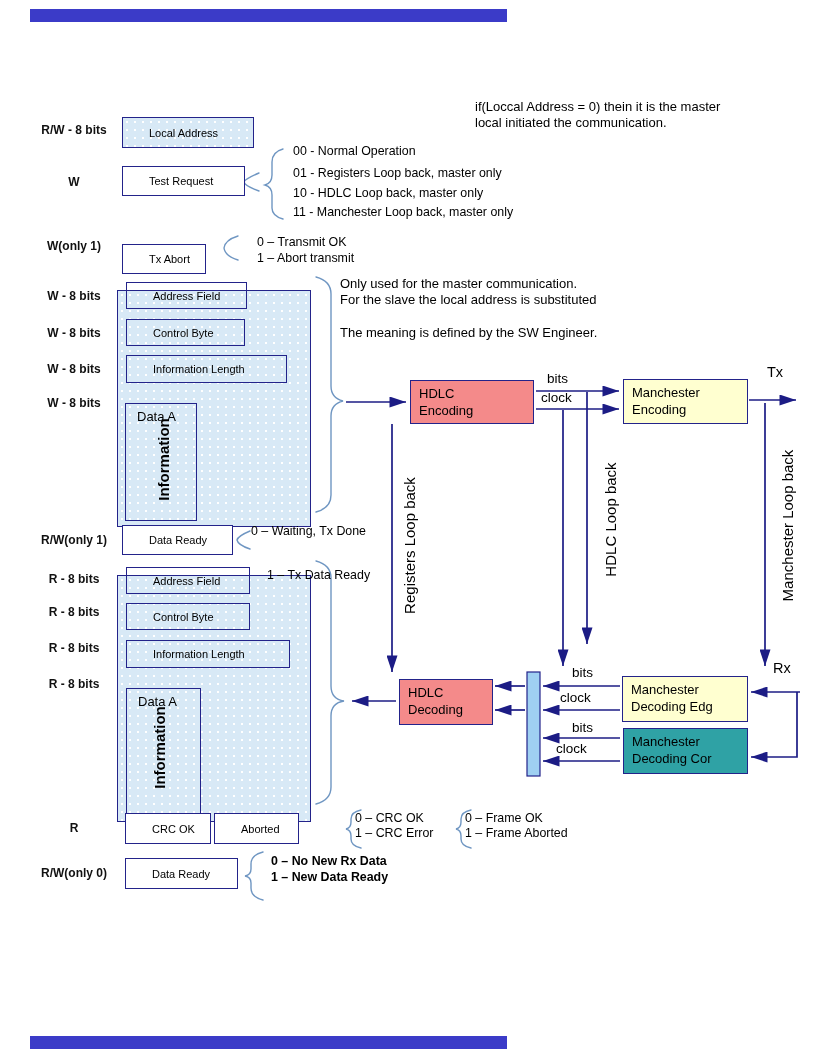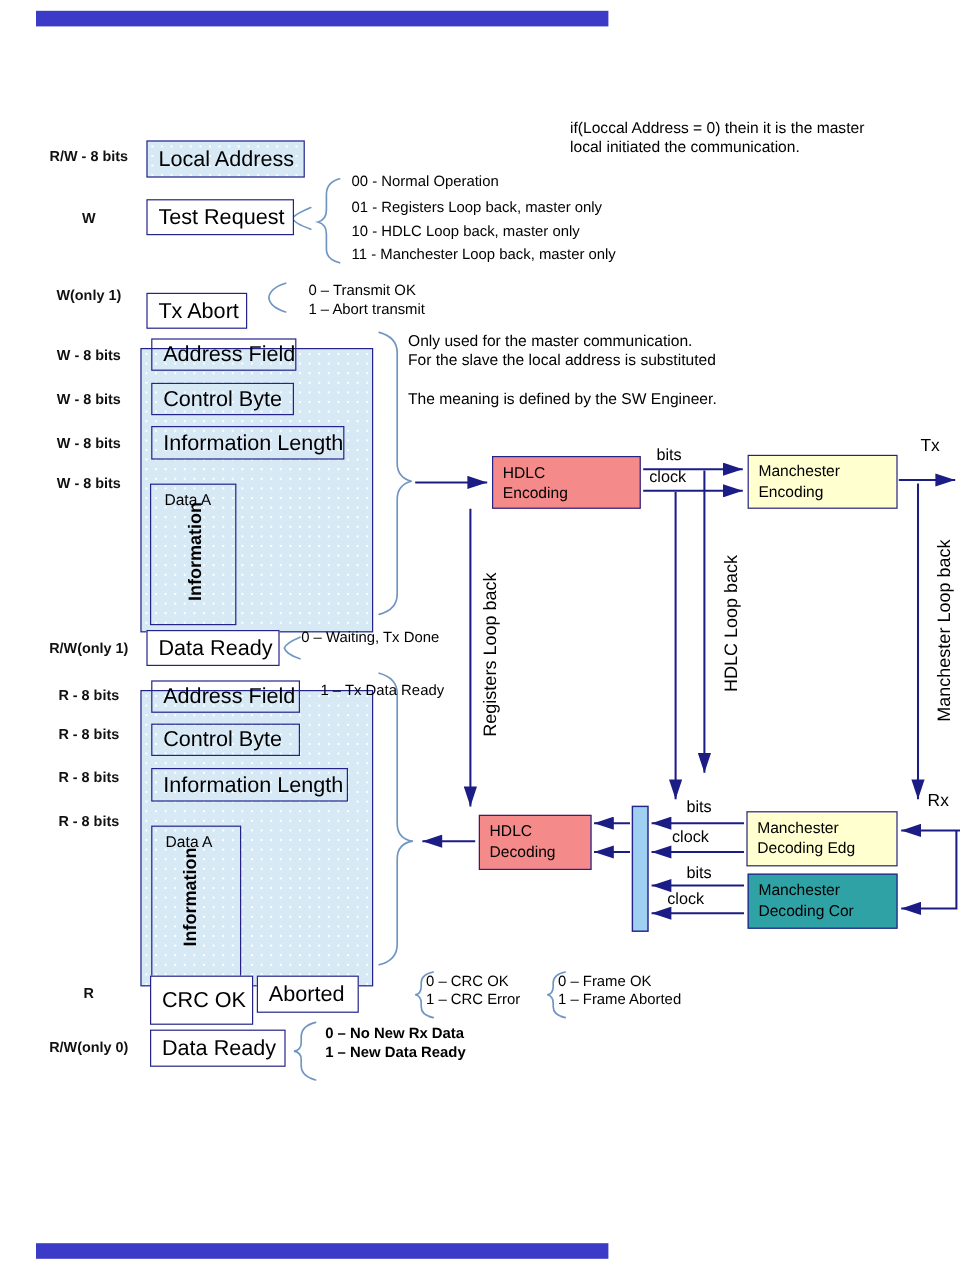--- a/index.html
+++ b/index.html
@@ -1,21 +1,21 @@
 <!DOCTYPE html>
 <html><head>
 <meta charset="utf-8">
 <style>
   html,body{margin:0;padding:0;background:#ffffff;}
   .page{position:relative;width:816px;height:1056px;background:#ffffff;overflow:hidden;
         font-family:"Liberation Sans", sans-serif;color:#000;}
   .abs{position:absolute;}
   .lbl{font-weight:bold;font-size:12px;width:92px;text-align:center;color:#111;white-space:nowrap;}
   .bx{border:1.6px solid #23238a;box-sizing:border-box;display:flex;align-items:center;
-      padding-left:9px;font-size:18px;background:#ffffff;white-space:nowrap;}
+      padding-left:26px;font-size:11px;background:#ffffff;white-space:nowrap;}
   .pat{background-color:#d8e9f6;
        background-image:radial-gradient(#ffffff 0.8px, rgba(255,255,255,0) 1px);
        background-size:8px 8px;}
   .clear{background:transparent;}
   .cont{border:1.6px solid #23238a;box-sizing:border-box;margin-top:15px;}
   .blk{border:1.6px solid #23238a;box-sizing:border-box;font-size:13px;line-height:16.5px;
        padding:5px 4px 0 8px;white-space:nowrap;}
   .opt{font-size:12.4px;white-space:nowrap;}
   .optb{font-size:12.4px;font-weight:bold;white-space:nowrap;}
   .note{font-size:13px;line-height:15.6px;white-space:nowrap;}
@@ -120,21 +120,21 @@
 
   <div class="abs cont pat" style="left:117px;top:560px;width:194px;height:247px;"></div>
   <div class="abs bx clear" style="left:126px;top:567px;width:124px;height:27px;">Address Field</div>
   <div class="abs bx clear" style="left:126px;top:603px;width:124px;height:27px;">Control Byte</div>
   <div class="abs bx clear" style="left:126px;top:640px;width:164px;height:28px;">Information Length</div>
   <div class="abs cont clear" style="left:126px;top:673px;width:75px;height:128px;">
     <div class="datab">Data A</div>
   </div>
   <div class="abs vert info" style="left:111px;top:739px;width:96px;">Information</div>
 
-  <div class="abs bx" style="left:125px;top:813px;width:86px;height:41px;">CRC OK</div>
+  <div class="abs bx" style="left:125px;top:813px;width:86px;height:31px;">CRC OK</div>
   <div class="abs bx" style="left:214px;top:813px;width:85px;height:31px;">Aborted</div>
   <div class="abs bx" style="left:125px;top:858px;width:113px;height:31px;">Data Ready</div>
 
   <div class="abs blk" style="left:410px;top:380px;width:124px;height:44px;background:#f48a8a;">
     <div>HDLC</div>
     <div>Encoding</div>
   </div>
   <div class="abs blk" style="left:623px;top:379px;width:125px;height:45px;background:#ffffd0;">
     <div>Manchester</div>
     <div>Encoding</div>

